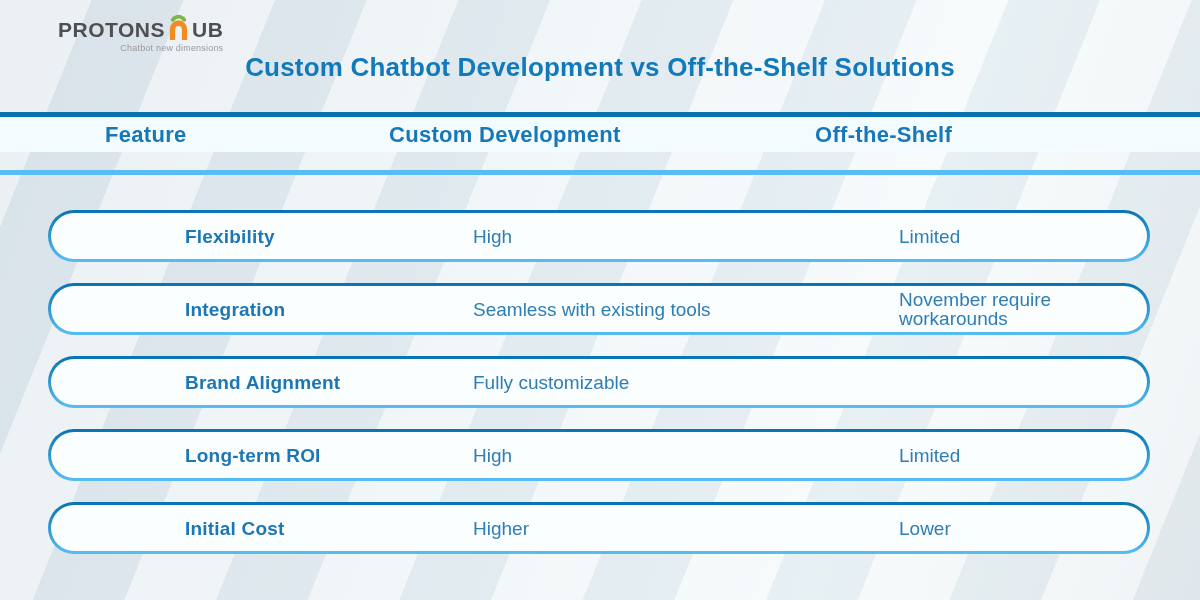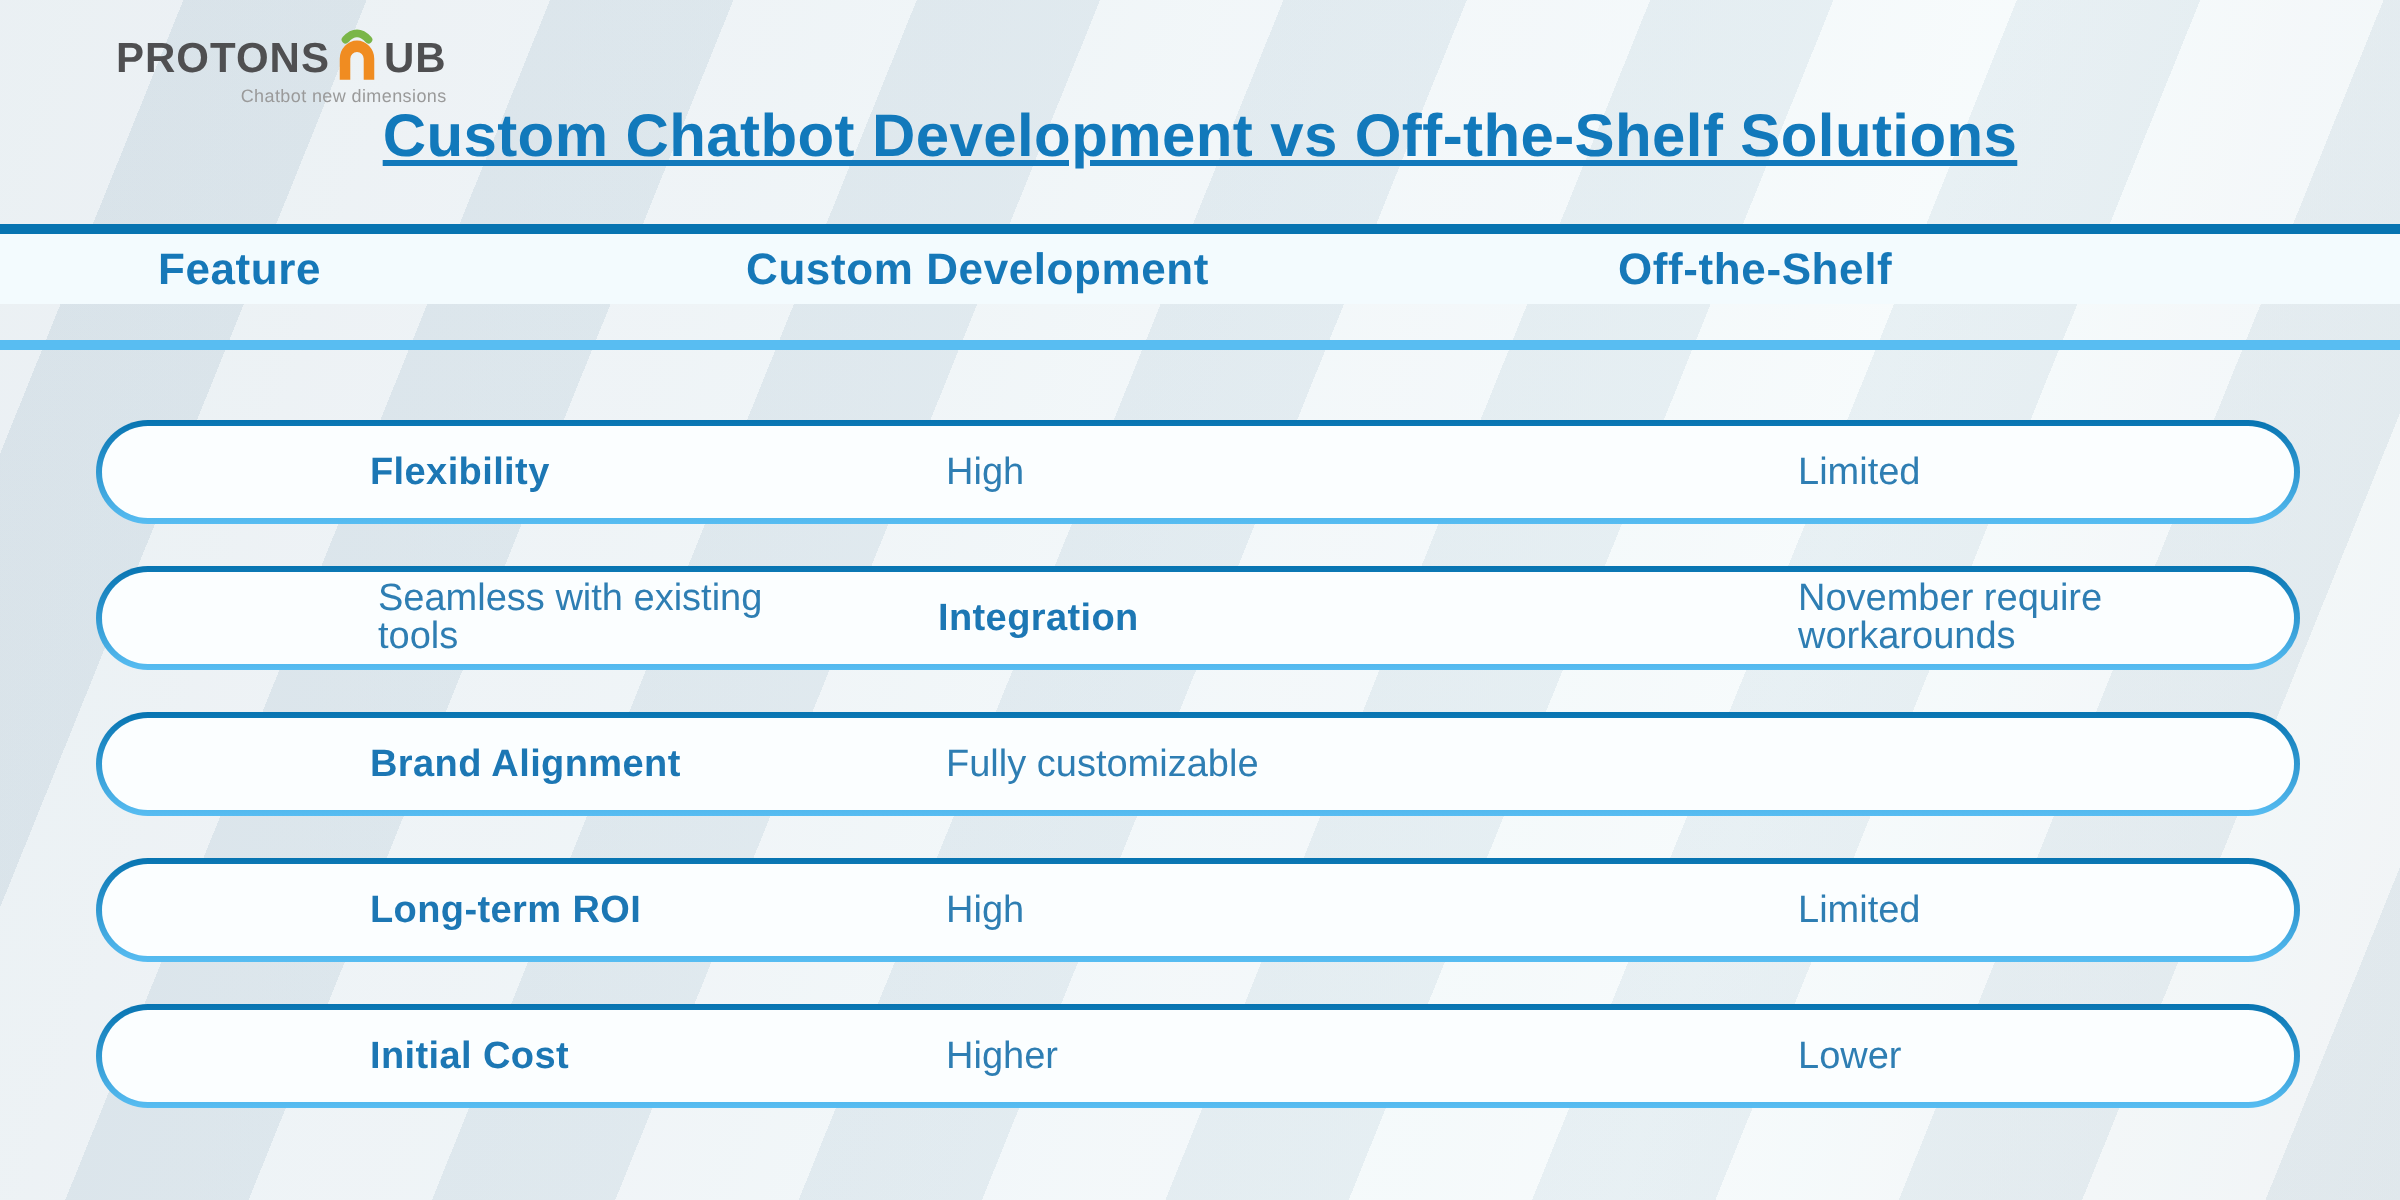--- a/index.html
+++ b/index.html
@@ -27,34 +27,34 @@
   }
   .logo-mark { width: 23px; height: 27px; margin: 0 1px; display: block; }
   .tagline {
     text-align: right; font-size: 9px; margin-top: 3px;
     letter-spacing: 0.2px; color: var(--tagline_gray, #9a9a9a);
   }
 
   
   .title {
     position: absolute; top: 52px; left: 0; width: 100%;
-    text-align: center; font-size: 30px; font-weight: 700;
-    letter-spacing: 0.2px; color: var(--title_blue, #1279bb); text-decoration: underline;
+    text-align: center; font-size: 26px; font-weight: 700;
+    letter-spacing: 0.2px; color: var(--title_blue, #1279bb);
   }
 
   
   .rule-top {
     position: absolute; top: 112px; left: 0; width: 100%; height: 5px;
     background: var(--border_dark, #0774b1);
   }
   .header-band {
     position: absolute; top: 117px; left: 0; width: 100%; height: 35px;
     background: var(--band_bg, #f3fbfe);
     display: grid; grid-template-columns: 284px 426px 1fr;
-    padding-left: 79px; align-items: center; gap: 10px;
+    padding-left: 105px; align-items: center;
   }
   .hcell {
     font-size: 22px; font-weight: 600; letter-spacing: 0.3px;
     color: var(--header_text, #1678b8);
   }
   .rule-bottom {
     position: absolute; top: 170px; left: 0; width: 100%; height: 5px;
     background: var(--border_light, #58bdf2);
   }
 
@@ -102,22 +102,22 @@
 
   <div class="rule-bottom"></div>
 
   <div class="rows">
       <div class="pill">
     <span class="cell feature">Flexibility</span>
     <span class="cell value">High</span>
     <span class="cell value">Limited</span>
   </div>
       <div class="pill">
+    <span class="cell feature">Integration</span>
     <span class="cell value">Seamless with existing tools</span>
-    <span class="cell feature">Integration</span>
     <span class="cell value">November require workarounds</span>
   </div>
       <div class="pill">
     <span class="cell feature">Brand Alignment</span>
     <span class="cell value">Fully customizable</span>
   </div>
       <div class="pill">
     <span class="cell feature">Long-term ROI</span>
     <span class="cell value">High</span>
     <span class="cell value">Limited</span>

